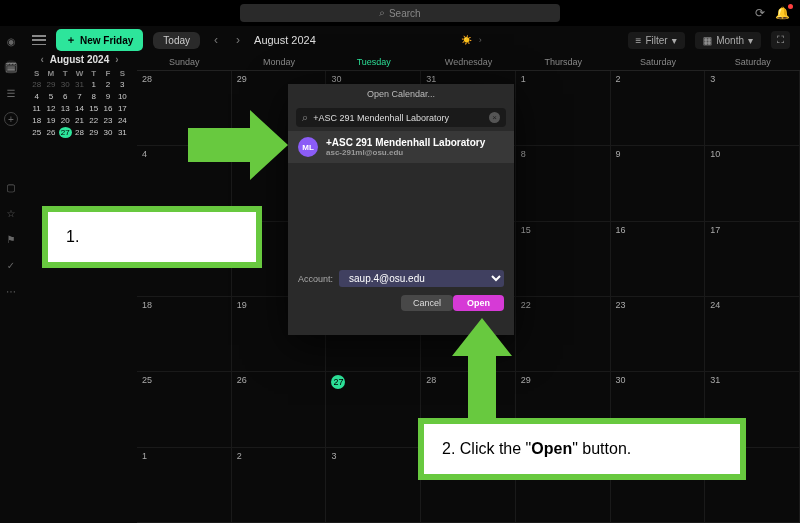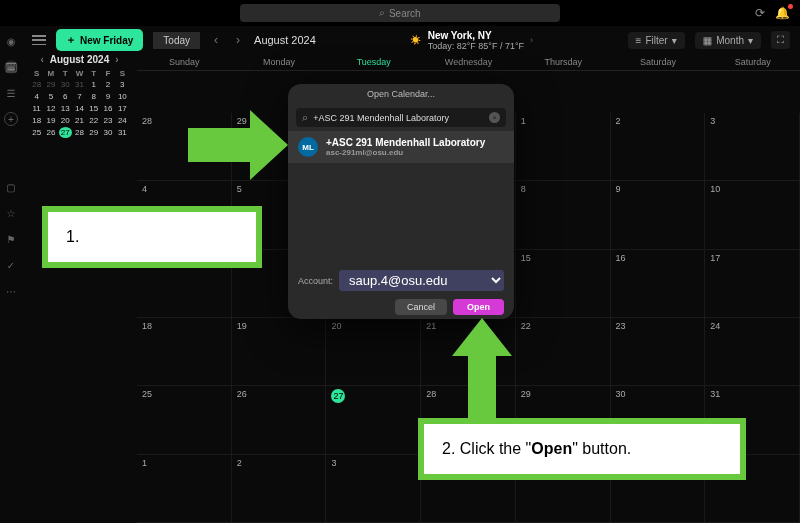--- a/index.html
+++ b/index.html
@@ -9,56 +9,56 @@
 .top-icons { position: absolute; right: 10px; display: flex; gap: 10px; color: #888; font-size: 12px; }
 .main { display: flex; height: calc(100% - 26px); }
 .rail { width: 22px; background: #0a0a0a; display: flex; flex-direction: column; align-items: center; gap: 12px; padding-top: 8px; }
 .rail-item { width: 14px; height: 14px; border-radius: 50%; display: flex; align-items: center; justify-content: center; font-size: 10px; color: #666; cursor: pointer; }
 .rail-item.active { background: #1a1a1a; color: #aaa; }
 .content { flex: 1; display: flex; flex-direction: column; }
 .toolbar { height: 28px; display: flex; align-items: center; padding: 0 10px; gap: 10px; }
 .btn-new { background: #2de59b; color: #000; border: none; border-radius: 5px; padding: 4px 10px; font-size: 10px; font-weight: 600; display: flex; align-items: center; gap: 4px; cursor: pointer; }
 .hamburger { width: 14px; height: 10px; display: flex; flex-direction: column; justify-content: space-between; cursor: pointer; }
 .hamburger span { height: 1.5px; background: #888; }
-.btn-plain { background: #2a2a2a; border: none; color: #ccc; padding: 3px 10px; border-radius: 0; font-size: 10px; cursor: pointer; }
+.btn-plain { background: #2a2a2a; border: none; color: #ccc; padding: 3px 10px; border-radius: 6px; font-size: 10px; cursor: pointer; }
 .nav-arrow { color: #777; cursor: pointer; padding: 0 4px; font-size: 12px; }
 .month-label { font-size: 11px; color: #ddd; }
 .weather { display: flex; align-items: center; gap: 6px; font-size: 9px; color: #aaa; }
 .weather-city { font-weight: 600; font-size: 10px; color: #fff; }
 .spacer { flex: 1; }
 .filter-btn { display: flex; align-items: center; gap: 4px; color: #aaa; font-size: 10px; cursor: pointer; background: #1a1a1a; padding: 3px 8px; border-radius: 4px; }
 .body-area { flex: 1; display: flex; }
 .mini { width: 115px; padding: 0 8px; }
 .mini-head { display: flex; align-items: center; justify-content: center; gap: 6px; font-size: 10px; font-weight: 600; margin-bottom: 4px; }
 .mini-grid { display: grid; grid-template-columns: repeat(7, 1fr); gap: 1px; font-size: 8px; text-align: center; }
 .mini-grid .dow { color: #888; font-weight: 600; }
 .mini-grid .day { color: #ccc; padding: 1px 0; cursor: pointer; }
 .mini-grid .day.dim { color: #555; }
 .mini-grid .day.today { background: #2de59b; color: #000; border-radius: 50%; }
-.grid-area { flex: 1; display: flex; flex-direction: column; gap: 42px; }
+.grid-area { flex: 1; display: flex; flex-direction: column; }
 .dow-row { display: grid; grid-template-columns: repeat(7, 1fr); border-bottom: 1px solid #222; }
 .dow-cell { text-align: center; font-size: 9px; color: #888; padding: 3px 0; }
 .dow-cell.active { color: #2de59b; }
 .month-grid { flex: 1; display: grid; grid-template-columns: repeat(7, 1fr); grid-template-rows: repeat(6, 1fr); }
 .cell { border-right: 1px solid #1a1a1a; border-bottom: 1px solid #1a1a1a; padding: 3px 5px; font-size: 9px; color: #aaa; position: relative; }
 .cell .num.today { background: #2de59b; color: #000; border-radius: 50%; width: 14px; height: 14px; display: inline-flex; align-items: center; justify-content: center; }
 
-.dialog { position: absolute; left: 288px; top: 84px; width: 226px; background: #2a2a2a; border-radius: 13px; box-shadow: 0 10px 40px rgba(0,0,0,.7); z-index: 20; padding-bottom: 4px; }
+.dialog { position: absolute; left: 288px; top: 84px; width: 226px; background: #2a2a2a; border-radius: 0; box-shadow: 0 10px 40px rgba(0,0,0,.7); z-index: 20; padding-bottom: 24px; }
 .dialog-title { text-align: center; font-size: 9px; color: #bbb; padding: 5px 0; }
 .dialog-search { margin: 4px 8px; background: #1a1a1a; border-radius: 4px; display: flex; align-items: center; padding: 3px 6px; gap: 5px; }
 .dialog-search input { flex: 1; background: transparent; border: none; color: #ddd; font-size: 9px; outline: none; }
 .clear-btn { width: 11px; height: 11px; border-radius: 50%; background: #555; color: #222; font-size: 8px; display: flex; align-items: center; justify-content: center; cursor: pointer; }
 .result { display: flex; align-items: center; gap: 8px; padding: 6px 10px; background: #383838; margin: 3px 0; cursor: pointer; }
-.result-badge { width: 20px; height: 20px; border-radius: 50%; background: #0369a1; color: #fff; font-size: 8px; display: flex; align-items: center; justify-content: center; font-weight: 600; }
+.result-badge { width: 20px; height: 20px; border-radius: 50%; background: #8b5cf6; color: #fff; font-size: 8px; display: flex; align-items: center; justify-content: center; font-weight: 600; }
 .result-name { font-size: 10px; font-weight: 600; color: #fff; }
 .result-email { font-size: 8px; color: #999; font-weight: bold; }
 .dialog-empty { height: 100px; }
 .account-row { display: flex; align-items: center; gap: 6px; padding: 4px 10px; font-size: 9px; color: #aaa; }
-.account-select { flex: 1; background: #404060; border: none; color: #fff; font-size: 13px; padding: 2px 6px; border-radius: 3px; }
-.dialog-actions { display: flex; justify-content: flex-end; gap: 6px; padding: 4px 10px 0; }
+.account-select { flex: 1; background: #404060; border: none; color: #fff; font-size: 10px; padding: 2px 6px; border-radius: 3px; }
+.dialog-actions { display: flex; justify-content: flex-end; padding: 4px 10px 0; }
 .btn-cancel { background: #484848; border: none; color: #ddd; font-size: 9px; padding: 3px 12px; border-radius: 4px; cursor: pointer; }
 .btn-open { background: #d63ad6; border: none; color: #fff; font-size: 9px; padding: 3px 14px; border-radius: 4px; cursor: pointer; font-weight: 600; }
 
 .callout { position: absolute; background: #fff; color: #000; border: 6px solid #68c93f; padding: 14px 18px; font-size: 16px; line-height: 1.4; z-index: 30; }
 .callout1 { left: 42px; top: 206px; width: 220px; }
 .callout2 { left: 418px; top: 418px; width: 328px; }
 .arrow-right { position: absolute; z-index: 25; }
 .arrow-right svg { display: block; }
 .arrow-up { position: absolute; z-index: 25; }
 .notif-dot { position: absolute; top: -2px; right: -3px; width: 5px; height: 5px; border-radius: 50%; background: #ff4040; }
@@ -103,24 +103,20 @@
         <span>＋</span>
         <span>New Friday</span>
       </button>
       <button class="btn-plain">Today</button>
       <span class="nav-arrow">‹</span>
       <span class="nav-arrow">›</span>
       <span class="month-label">August 2024</span>
       <div class="spacer"></div>
       <div class="weather">
         <span>☀️</span>
-        <div>
-          <div class="weather-city">New York, NY</div>
-          <div>Today: 82°F 85°F / 71°F</div>
-        </div>
         <span style="color:#666">›</span>
       </div>
       <div class="spacer"></div>
       <div class="filter-btn">
         <span>≡</span>
         <span>Filter</span>
         <span>▾</span>
       </div>
       <div class="filter-btn">
         <span>▦</span>

